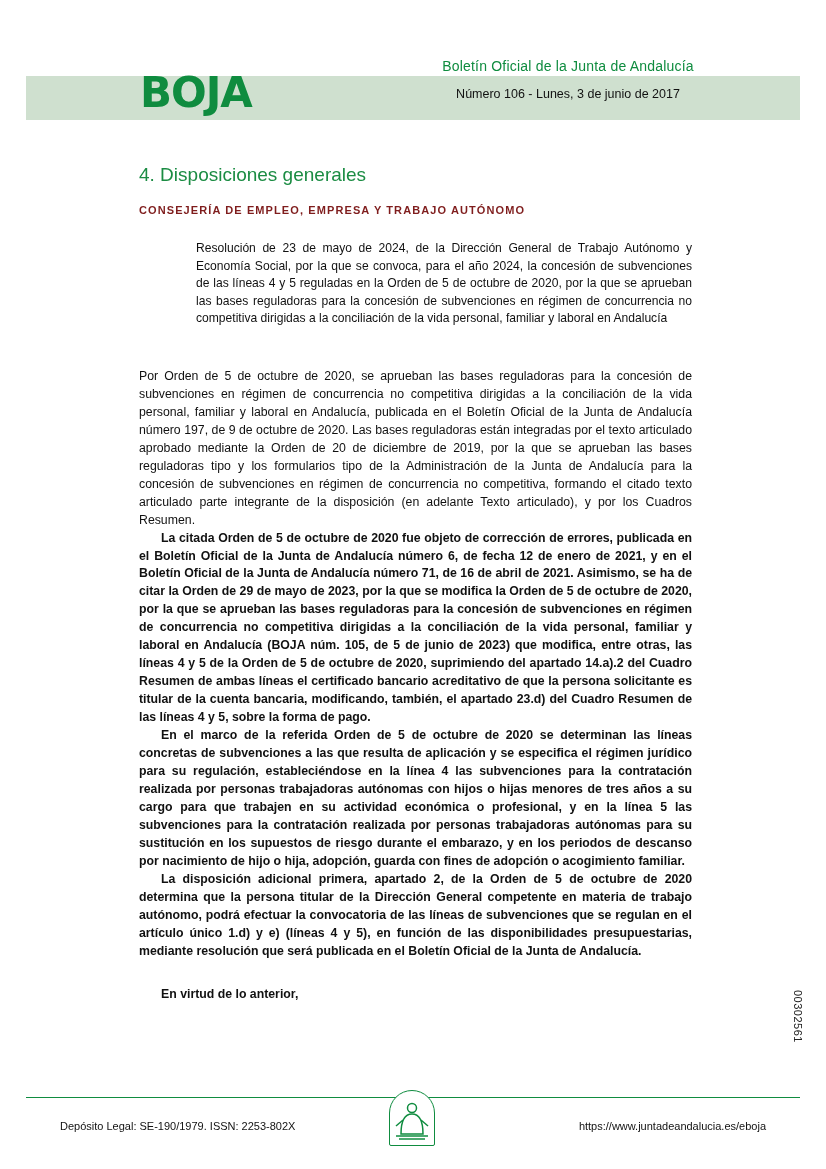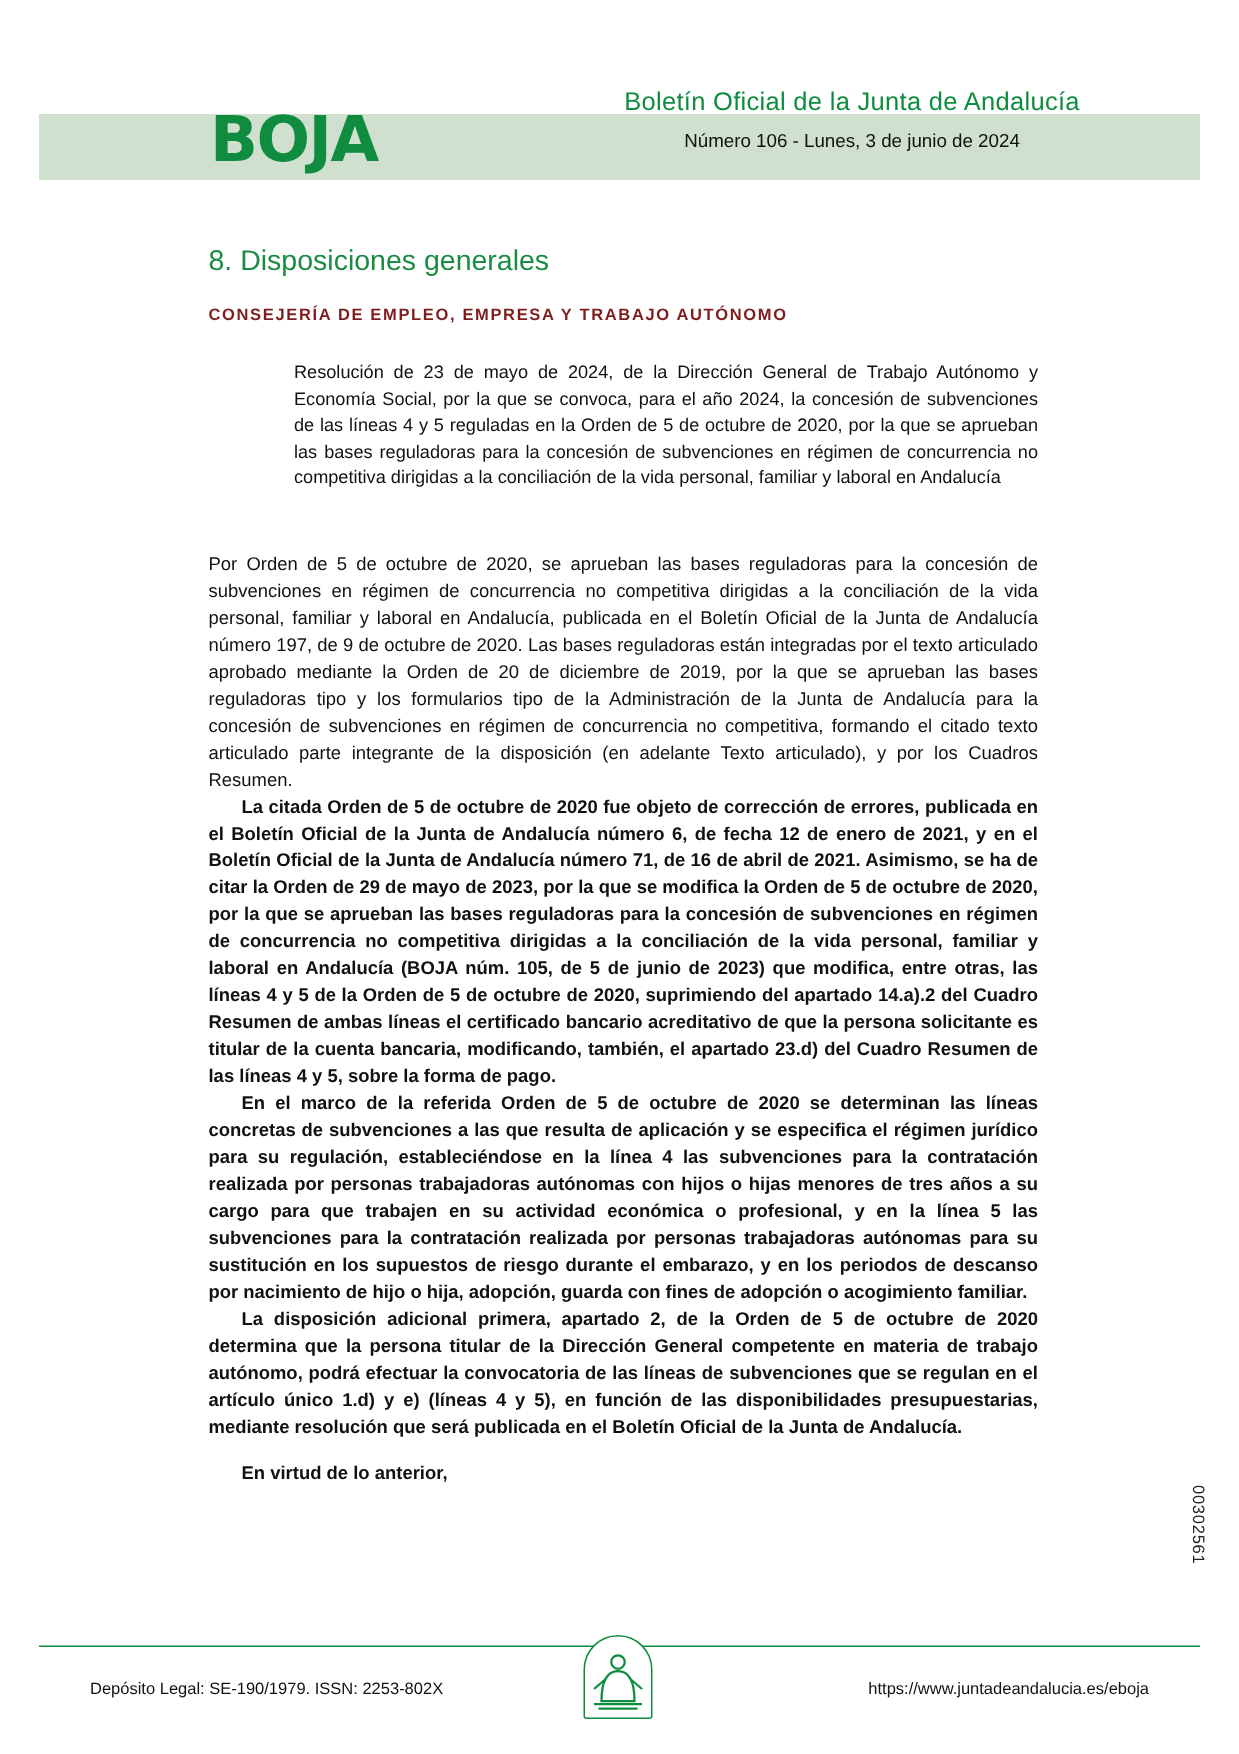--- a/index.html
+++ b/index.html
@@ -50,21 +50,21 @@
     letter-spacing: -1px;
     color: #0f8c3f;
     line-height: 1;
   }
   .header-title {
     position: absolute;
     left: 344px;
     top: 0px;
     width: 448px;
     text-align: center;
-    font-size: 17px;
+    font-size: 14px;
     color: #0f8c3f;
     letter-spacing: .2px;
   }
   .header-sub {
     position: absolute;
     left: 344px;
     top: 29px;
     width: 448px;
     text-align: center;
     font-size: 12.5px;
@@ -120,21 +120,21 @@
     color: #111;
   }
   .body-text p {
     margin: 0 0 0 0;
   }
   .body-text p.indent {
     text-indent: 22px;
     font-weight: bold;
   }
   .body-text p.gap {
-    margin-top: 14px;
+    margin-top: 26px;
   }
 
   
   .side-code {
     position: absolute;
     right: 22px;
     top: 990px;
     font-size: 11px;
     letter-spacing: .5px;
     color: #222;
@@ -185,24 +185,24 @@
   }
 </style>
 </head>
 <body>
 
 <div class="header">
   <div class="header-band-left"></div>
   <div class="header-band-right"></div>
   <div class="boja-logo">BOJA</div>
   <div class="header-title">Boletín Oficial de la Junta de Andalucía</div>
-  <div class="header-sub">Número 106 - Lunes, 3 de junio de 2024</div>
+  <div class="header-sub">Número 106 - Lunes, 3 de junio de 2017</div>
 </div>
 
-<div class="doc-title">8. Disposiciones generales</div>
+<div class="doc-title">4. Disposiciones generales</div>
 <div class="doc-org">CONSEJERÍA DE EMPLEO, EMPRESA Y TRABAJO AUTÓNOMO</div>
 
 <div class="resolucion">Resolución de 23 de mayo de 2024, de la Dirección General de Trabajo Autónomo y Economía Social, por la que se convoca, para el año 2024, la concesión de subvenciones de las líneas 4 y 5 reguladas en la Orden de 5 de octubre de 2020, por la que se aprueban las bases reguladoras para la concesión de subvenciones en régimen de concurrencia no competitiva dirigidas a la conciliación de la vida personal, familiar y laboral en Andalucía</div>
 
 <div class="body-text">
   <p>Por Orden de 5 de octubre de 2020, se aprueban las bases reguladoras para la concesión de subvenciones en régimen de concurrencia no competitiva dirigidas a la conciliación de la vida personal, familiar y laboral en Andalucía, publicada en el Boletín Oficial de la Junta de Andalucía número 197, de 9 de octubre de 2020. Las bases reguladoras están integradas por el texto articulado aprobado mediante la Orden de 20 de diciembre de 2019, por la que se aprueban las bases reguladoras tipo y los formularios tipo de la Administración de la Junta de Andalucía para la concesión de subvenciones en régimen de concurrencia no competitiva, formando el citado texto articulado parte integrante de la disposición (en adelante Texto articulado), y por los Cuadros Resumen.</p>
   <p class="indent">La citada Orden de 5 de octubre de 2020 fue objeto de corrección de errores, publicada en el Boletín Oficial de la Junta de Andalucía número 6, de fecha 12 de enero de 2021, y en el Boletín Oficial de la Junta de Andalucía número 71, de 16 de abril de 2021. Asimismo, se ha de citar la Orden de 29 de mayo de 2023, por la que se modifica la Orden de 5 de octubre de 2020, por la que se aprueban las bases reguladoras para la concesión de subvenciones en régimen de concurrencia no competitiva dirigidas a la conciliación de la vida personal, familiar y laboral en Andalucía (BOJA núm. 105, de 5 de junio de 2023) que modifica, entre otras, las líneas 4 y 5 de la Orden de 5 de octubre de 2020, suprimiendo del apartado 14.a).2 del Cuadro Resumen de ambas líneas el certificado bancario acreditativo de que la persona solicitante es titular de la cuenta bancaria, modificando, también, el apartado 23.d) del Cuadro Resumen de las líneas 4 y 5, sobre la forma de pago.</p>
   <p class="indent">En el marco de la referida Orden de 5 de octubre de 2020 se determinan las líneas concretas de subvenciones a las que resulta de aplicación y se especifica el régimen jurídico para su regulación, estableciéndose en la línea 4 las subvenciones para la contratación realizada por personas trabajadoras autónomas con hijos o hijas menores de tres años a su cargo para que trabajen en su actividad económica o profesional, y en la línea 5 las subvenciones para la contratación realizada por personas trabajadoras autónomas para su sustitución en los supuestos de riesgo durante el embarazo, y en los periodos de descanso por nacimiento de hijo o hija, adopción, guarda con fines de adopción o acogimiento familiar.</p>
   <p class="indent">La disposición adicional primera, apartado 2, de la Orden de 5 de octubre de 2020 determina que la persona titular de la Dirección General competente en materia de trabajo autónomo, podrá efectuar la convocatoria de las líneas de subvenciones que se regulan en el artículo único 1.d) y e) (líneas 4 y 5), en función de las disponibilidades presupuestarias, mediante resolución que será publicada en el Boletín Oficial de la Junta de Andalucía.</p>
   <p class="indent gap">En virtud de lo anterior,</p>

